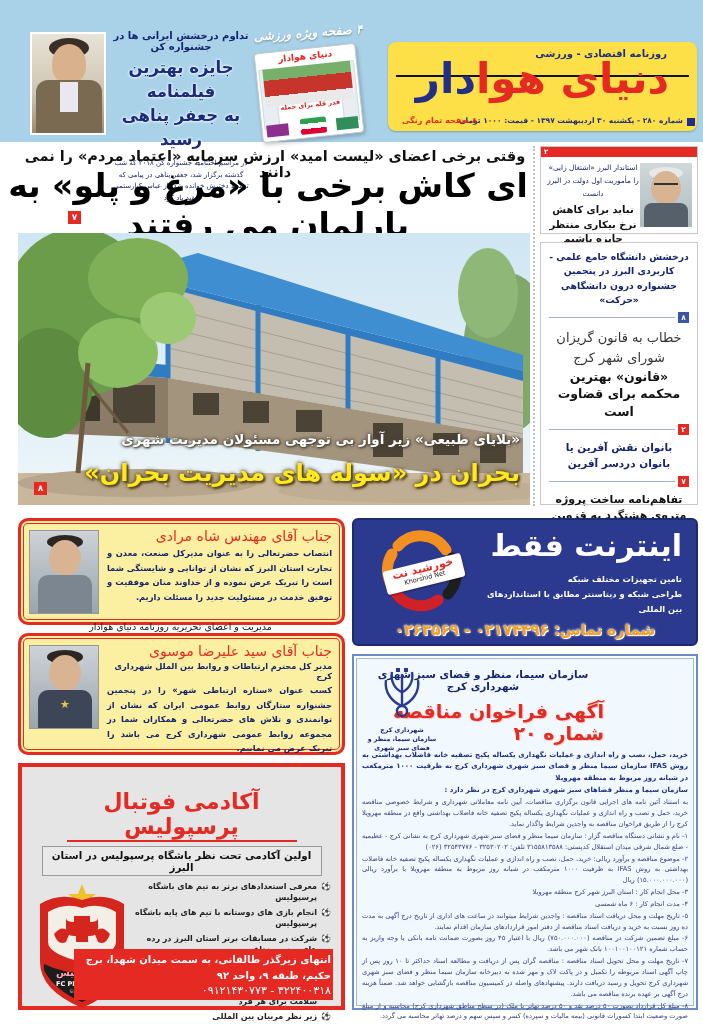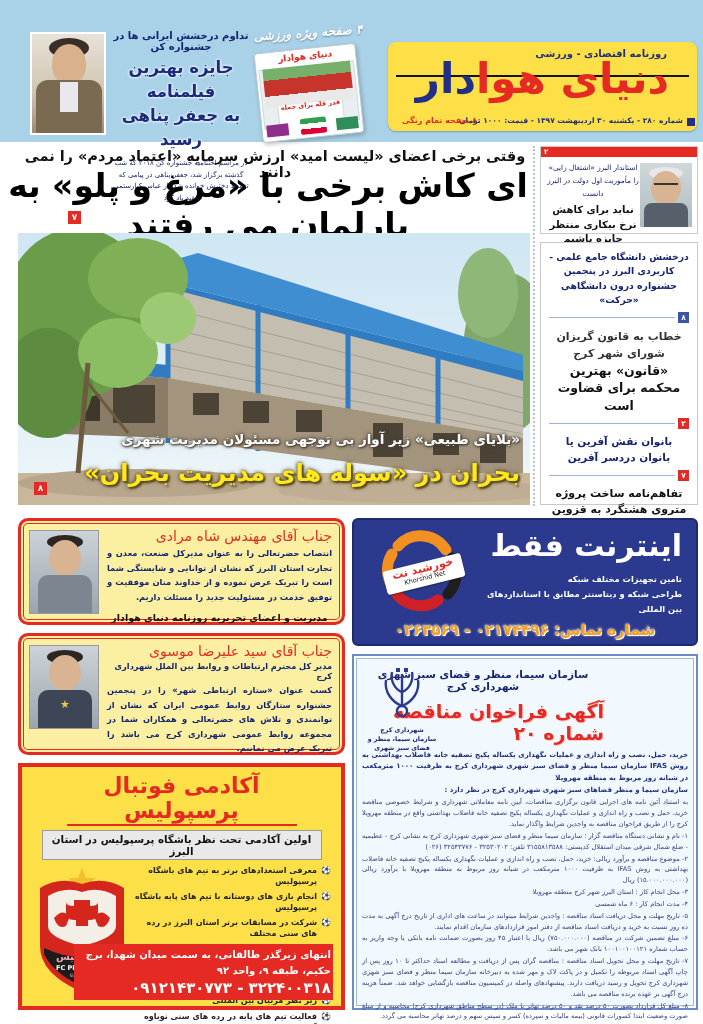--- a/index.html
+++ b/index.html
@@ -81,21 +81,21 @@
   .side1 .k { font-size:7.3px; color:#15246e; line-height:1.8; }
   .side1 .t { margin-top:3px; font-size:10px; font-weight:900; color:#111; line-height:1.45; }
 
   .side2 { left:540px; top:242px; width:158px; height:263px; padding:7px 8px 0 8px; }
   .s-item { text-align:center; line-height:1.55; }
   .s-rule { display:flex; align-items:center; margin:4px 0 5px 0; }
   .s-rule .num { width:11px; height:11px; font-size:7.5px; line-height:11px; color:#fff; font-weight:bold; text-align:center; }
   .s-rule .num.red { background:#e42a22; } .s-rule .num.blue { background:#3b55a5; }
   .s-rule .ln { flex:1; height:1px; background:#9db4d8; margin-right:3px; }
   .si-1 { font-size:9.3px; font-weight:bold; color:#15246e; }
-  .si-2k { font-size:11px; font-weight:bold; color:#333; }
+  .si-2k { font-size:13px; font-weight:normal; color:#333; }
   .si-2 { font-size:12.5px; font-weight:900; color:#111; line-height:1.4; }
   .si-3 { font-size:10.5px; font-weight:900; color:#15246e; line-height:1.5; }
   .si-4 { font-size:11px; font-weight:900; color:#111; line-height:1.45; }
   .si-5 { font-size:9px; font-weight:bold; color:#15246e; line-height:1.6; }
 
   
   .photo { position:absolute; left:18px; top:233px; width:512px; height:272px; overflow:hidden; background:#ef4444; }
   .photo svg { display:block; }
   .cap1 { position:absolute; right:10px; bottom:58px; font-size:13.5px; font-weight:900; color:#fff;
     text-shadow:0 0 3px #4b4337,0 0 4px #4b4337,1px 1px 2px #4b4337; }
@@ -110,21 +110,21 @@
   .congrat .ph { float:left; width:70px; height:84px; margin:2px 8px 2px 0; border:1px solid #999; position:relative; overflow:hidden;
     background:linear-gradient(180deg,#cdd3d8 0%,#9aa5ad 100%); }
   .congrat .ph .head { position:absolute; left:19px; top:9px; width:32px; height:36px; border-radius:50%; background:#d8b493; }
   .congrat .ph .hair { position:absolute; left:17px; top:4px; width:36px; height:14px; border-radius:50%; background:#2e2620; }
   .congrat .ph .suit { position:absolute; left:8px; top:44px; width:54px; height:40px; background:#7c8691; border-radius:10px 10px 0 0; }
   .congrat .ph.trophy .suit { background:#3c4657; }
   .congrat .ph .star { position:absolute; left:30px; top:52px; color:#e8c64a; font-size:11px; }
   .cg-title { font-size:14px; font-weight:400; color:#e42a22; margin-bottom:2px; }
   .cg-sub { font-size:8.2px; font-weight:900; color:#15246e; margin-bottom:2px; }
   .cg-body { font-size:8.3px; font-weight:bold; color:#15246e; line-height:1.75; text-align:justify; }
-  .cg-sign { margin-top:8px; text-align:center; font-size:9.5px; font-weight:700; color:#111; }
+  .cg-sign { margin-top:17px; text-align:center; font-size:9.5px; font-weight:400; color:#111; }
 
   
   .netad { position:absolute; left:352px; top:518px; width:346px; height:128px; background:#2b3a8f;
     border-radius:6px; border:2px solid #1d2a6e; }
   .netad .title { position:absolute; top:8px; right:14px; font-size:30px; font-weight:900; color:#fff; }
   .netad .lines { position:absolute; top:52px; right:14px; width:210px; text-align:right;
     font-size:8.3px; font-weight:bold; color:#fff; line-height:1.8; }
   .netad .phone { position:absolute; bottom:5px; left:0; right:0; text-align:center;
     font-size:15px; font-weight:900; color:#f59f1e;
     text-shadow:0 0 2px #fff,0 0 3px #fff,1px 1px 0 #fff; letter-spacing:1px; }
@@ -140,34 +140,34 @@
   .tender .toplogo { position:absolute; left:10px; top:10px; width:76px; text-align:center; }
   .tlg-cap { font-size:6.3px; font-weight:bold; color:#15246e; line-height:1.4; }
   .tender .org { margin:6px 84px 0 0; text-align:center; font-size:10.5px; font-weight:900; color:#15246e; }
   .tender .ttl { margin:8px 84px 6px 0; text-align:right; font-size:19px; font-weight:900; color:#e42a22;
     text-shadow:1px 1px 0 #f8c9c6; }
   .tender .body { clear:both; margin-top:6px; }
   .tender .body p { font-size:6.7px; color:#33427e; line-height:1.62; text-align:justify; margin-bottom:1px; }
   .tender .body p.b { font-weight:900; font-size:7px; color:#1d2f7e; }
 
   
-  .pers { position:absolute; left:18px; top:763px; width:327px; height:247px; background:#fde047; border:4px solid #e42a22; padding:6px 8px; }
+  .pers { position:absolute; left:18px; top:763px; width:327px; height:247px; background:#e5e5e5; border:4px solid #e42a22; padding:22px 8px; }
   .pers .ttl { text-align:center; font-size:22px; font-weight:900; color:#e42a22; letter-spacing:-1px;
     border-bottom:2px solid #e42a22; display:block; width:230px; margin:0 auto 4px auto; padding-bottom:1px; }
   .pers .sub { width:280px; margin:0 auto; background:#e9e9e9; border:1px solid #9a9a9a; text-align:center;
     font-size:10.3px; font-weight:900; color:#111; padding:2px 0; }
   .pers .row { display:flex; margin-top:6px; }
   .pers .bullets { flex:1; padding-right:2px; }
   .pers .bullet { display:flex; align-items:flex-start; margin-bottom:4.5px; }
   .pers .bullet .ic { font-size:8px; margin-left:4px; line-height:1.3; }
   .pers .bullet .tx { font-size:8px; font-weight:bold; color:#222; line-height:1.35; }
   .pers .crest { width:104px; position:relative; }
   .pers .foot { position:absolute; left:8px; right:8px; bottom:6px; background:#e42a22; text-align:right; padding:3px 2px;margin-left:44px; }
   .pers .foot .a { color:#fff; font-size:10px; font-weight:900; line-height:1.6; }
-  .pers .foot .p { color:#fff; font-size:15px; font-weight:700; letter-spacing:1px; }
+  .pers .foot .p { color:#fff; font-size:11px; font-weight:400; letter-spacing:1px; }
 </style>
 </head>
 <body>
 
 <div class="page">
 
   <div class="header-band"></div>
 
   <div class="cannes-photo">
     <div class="hair"></div>

